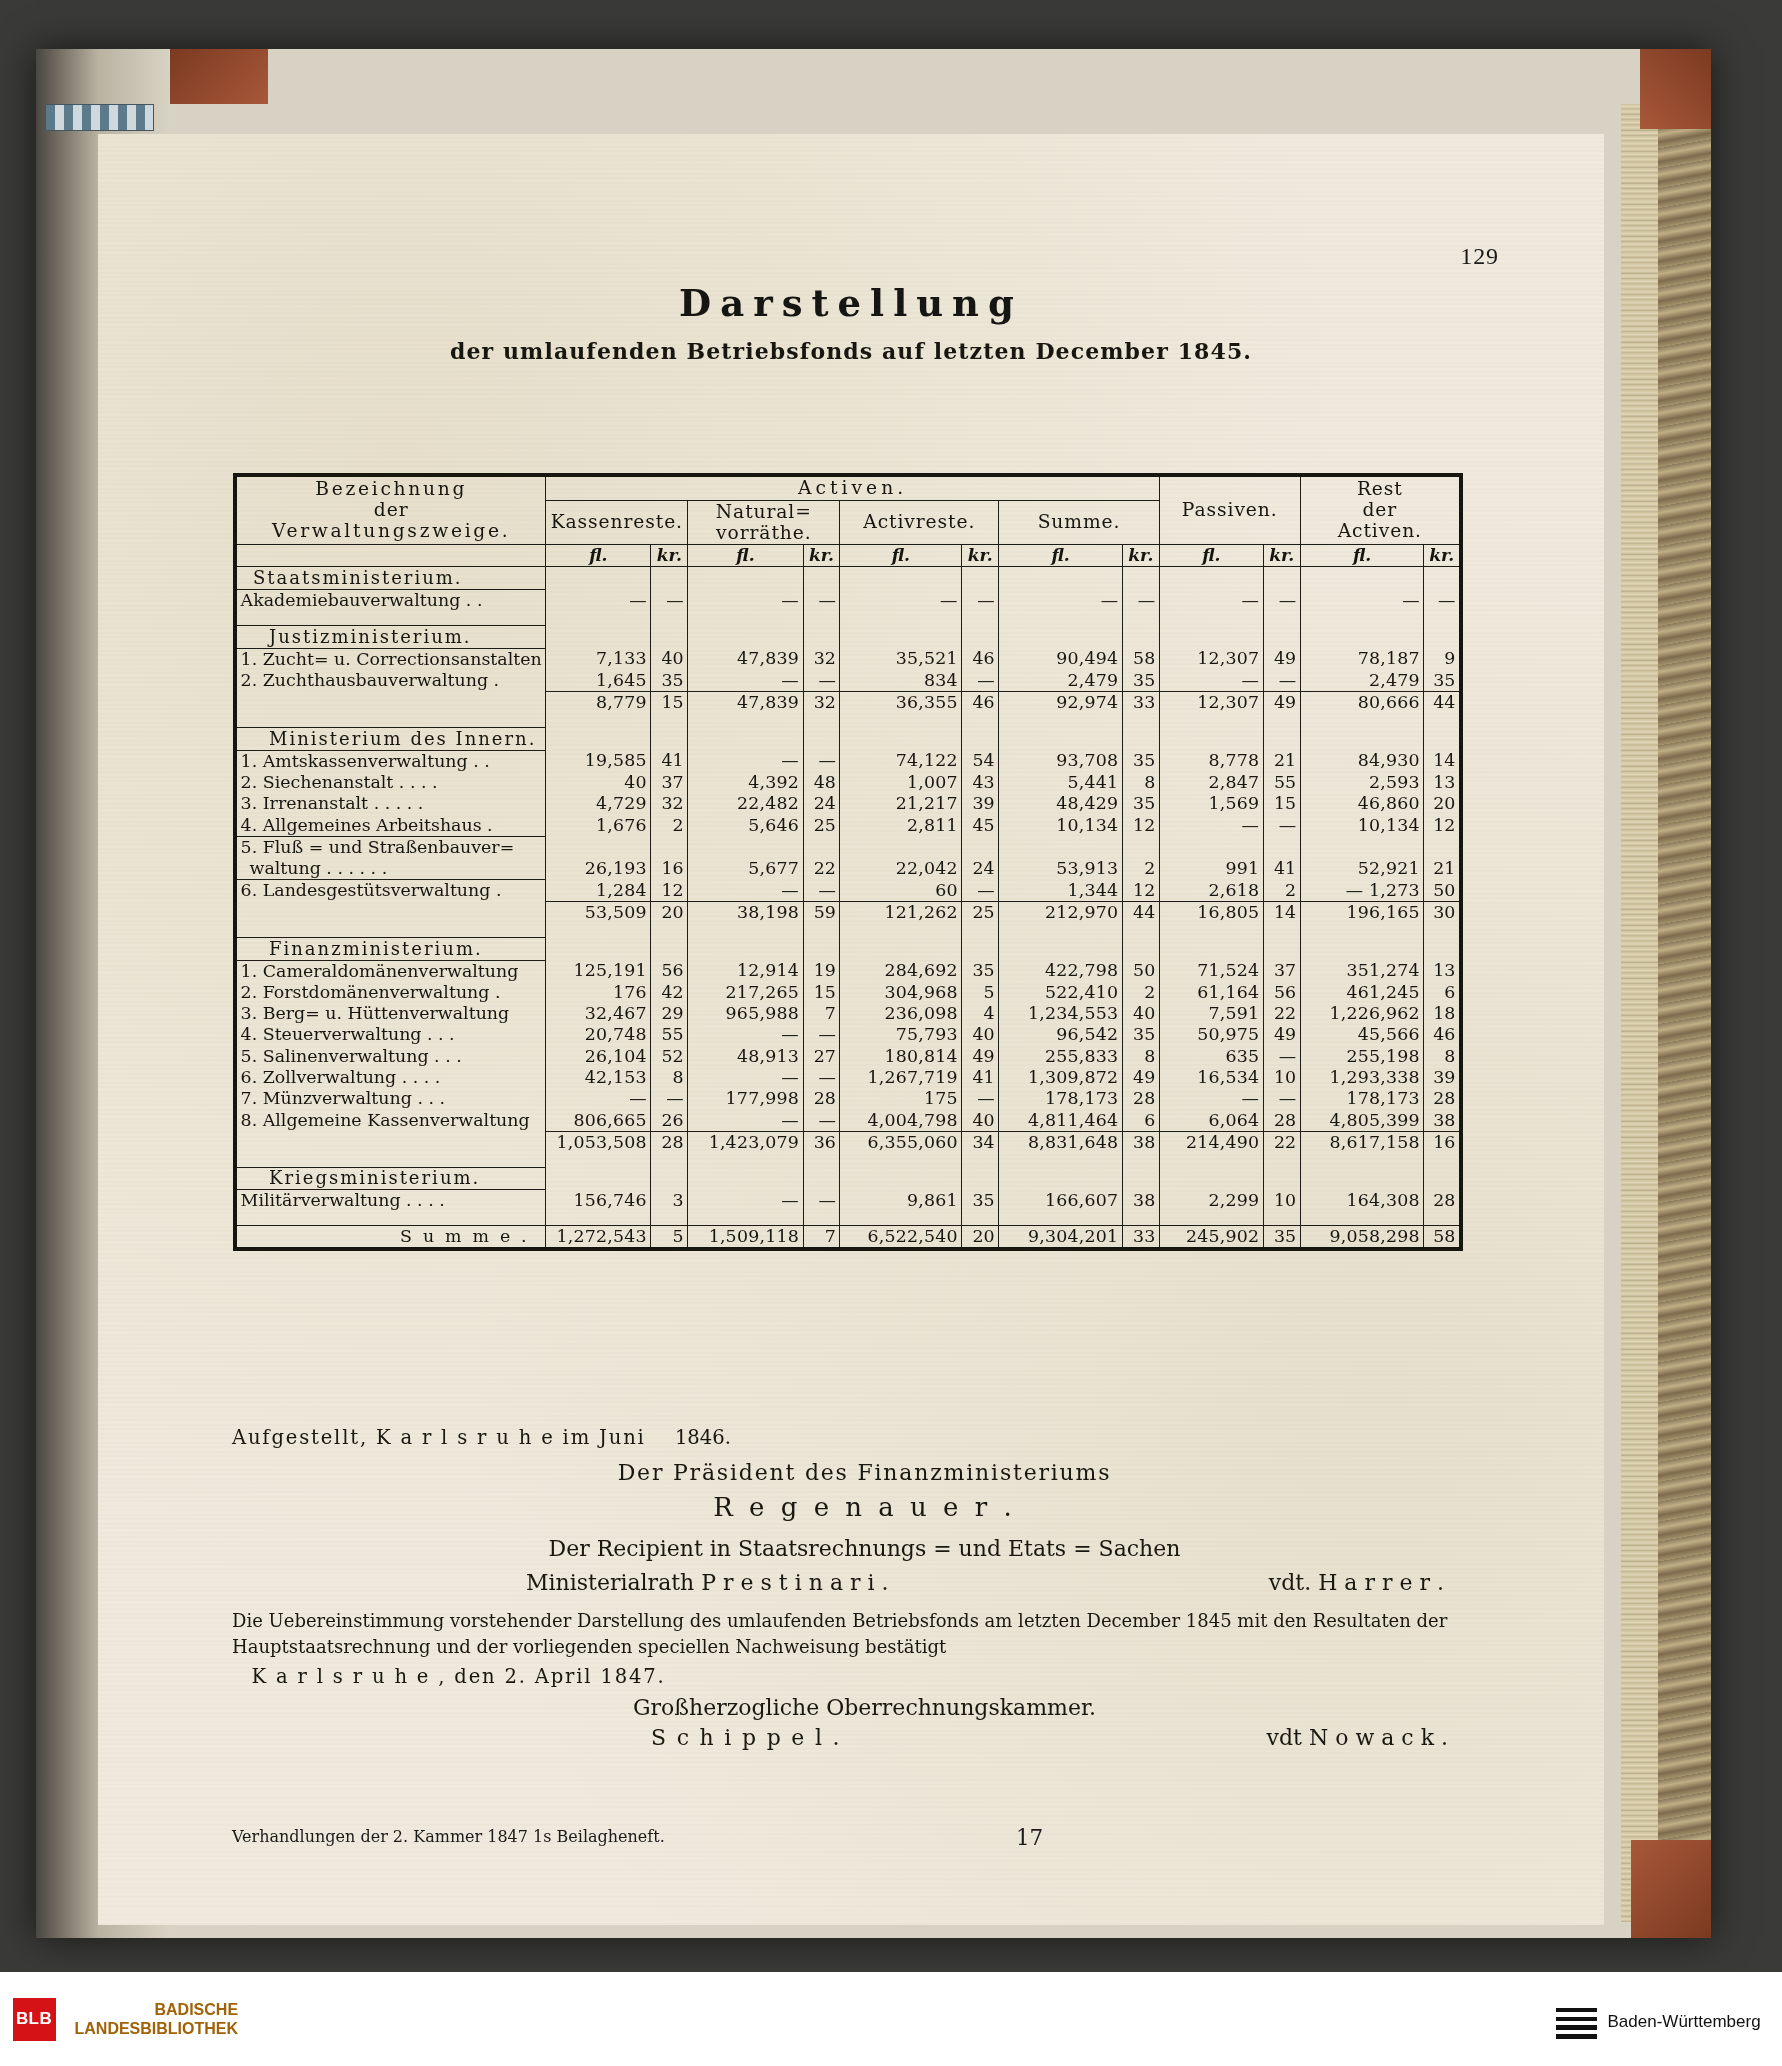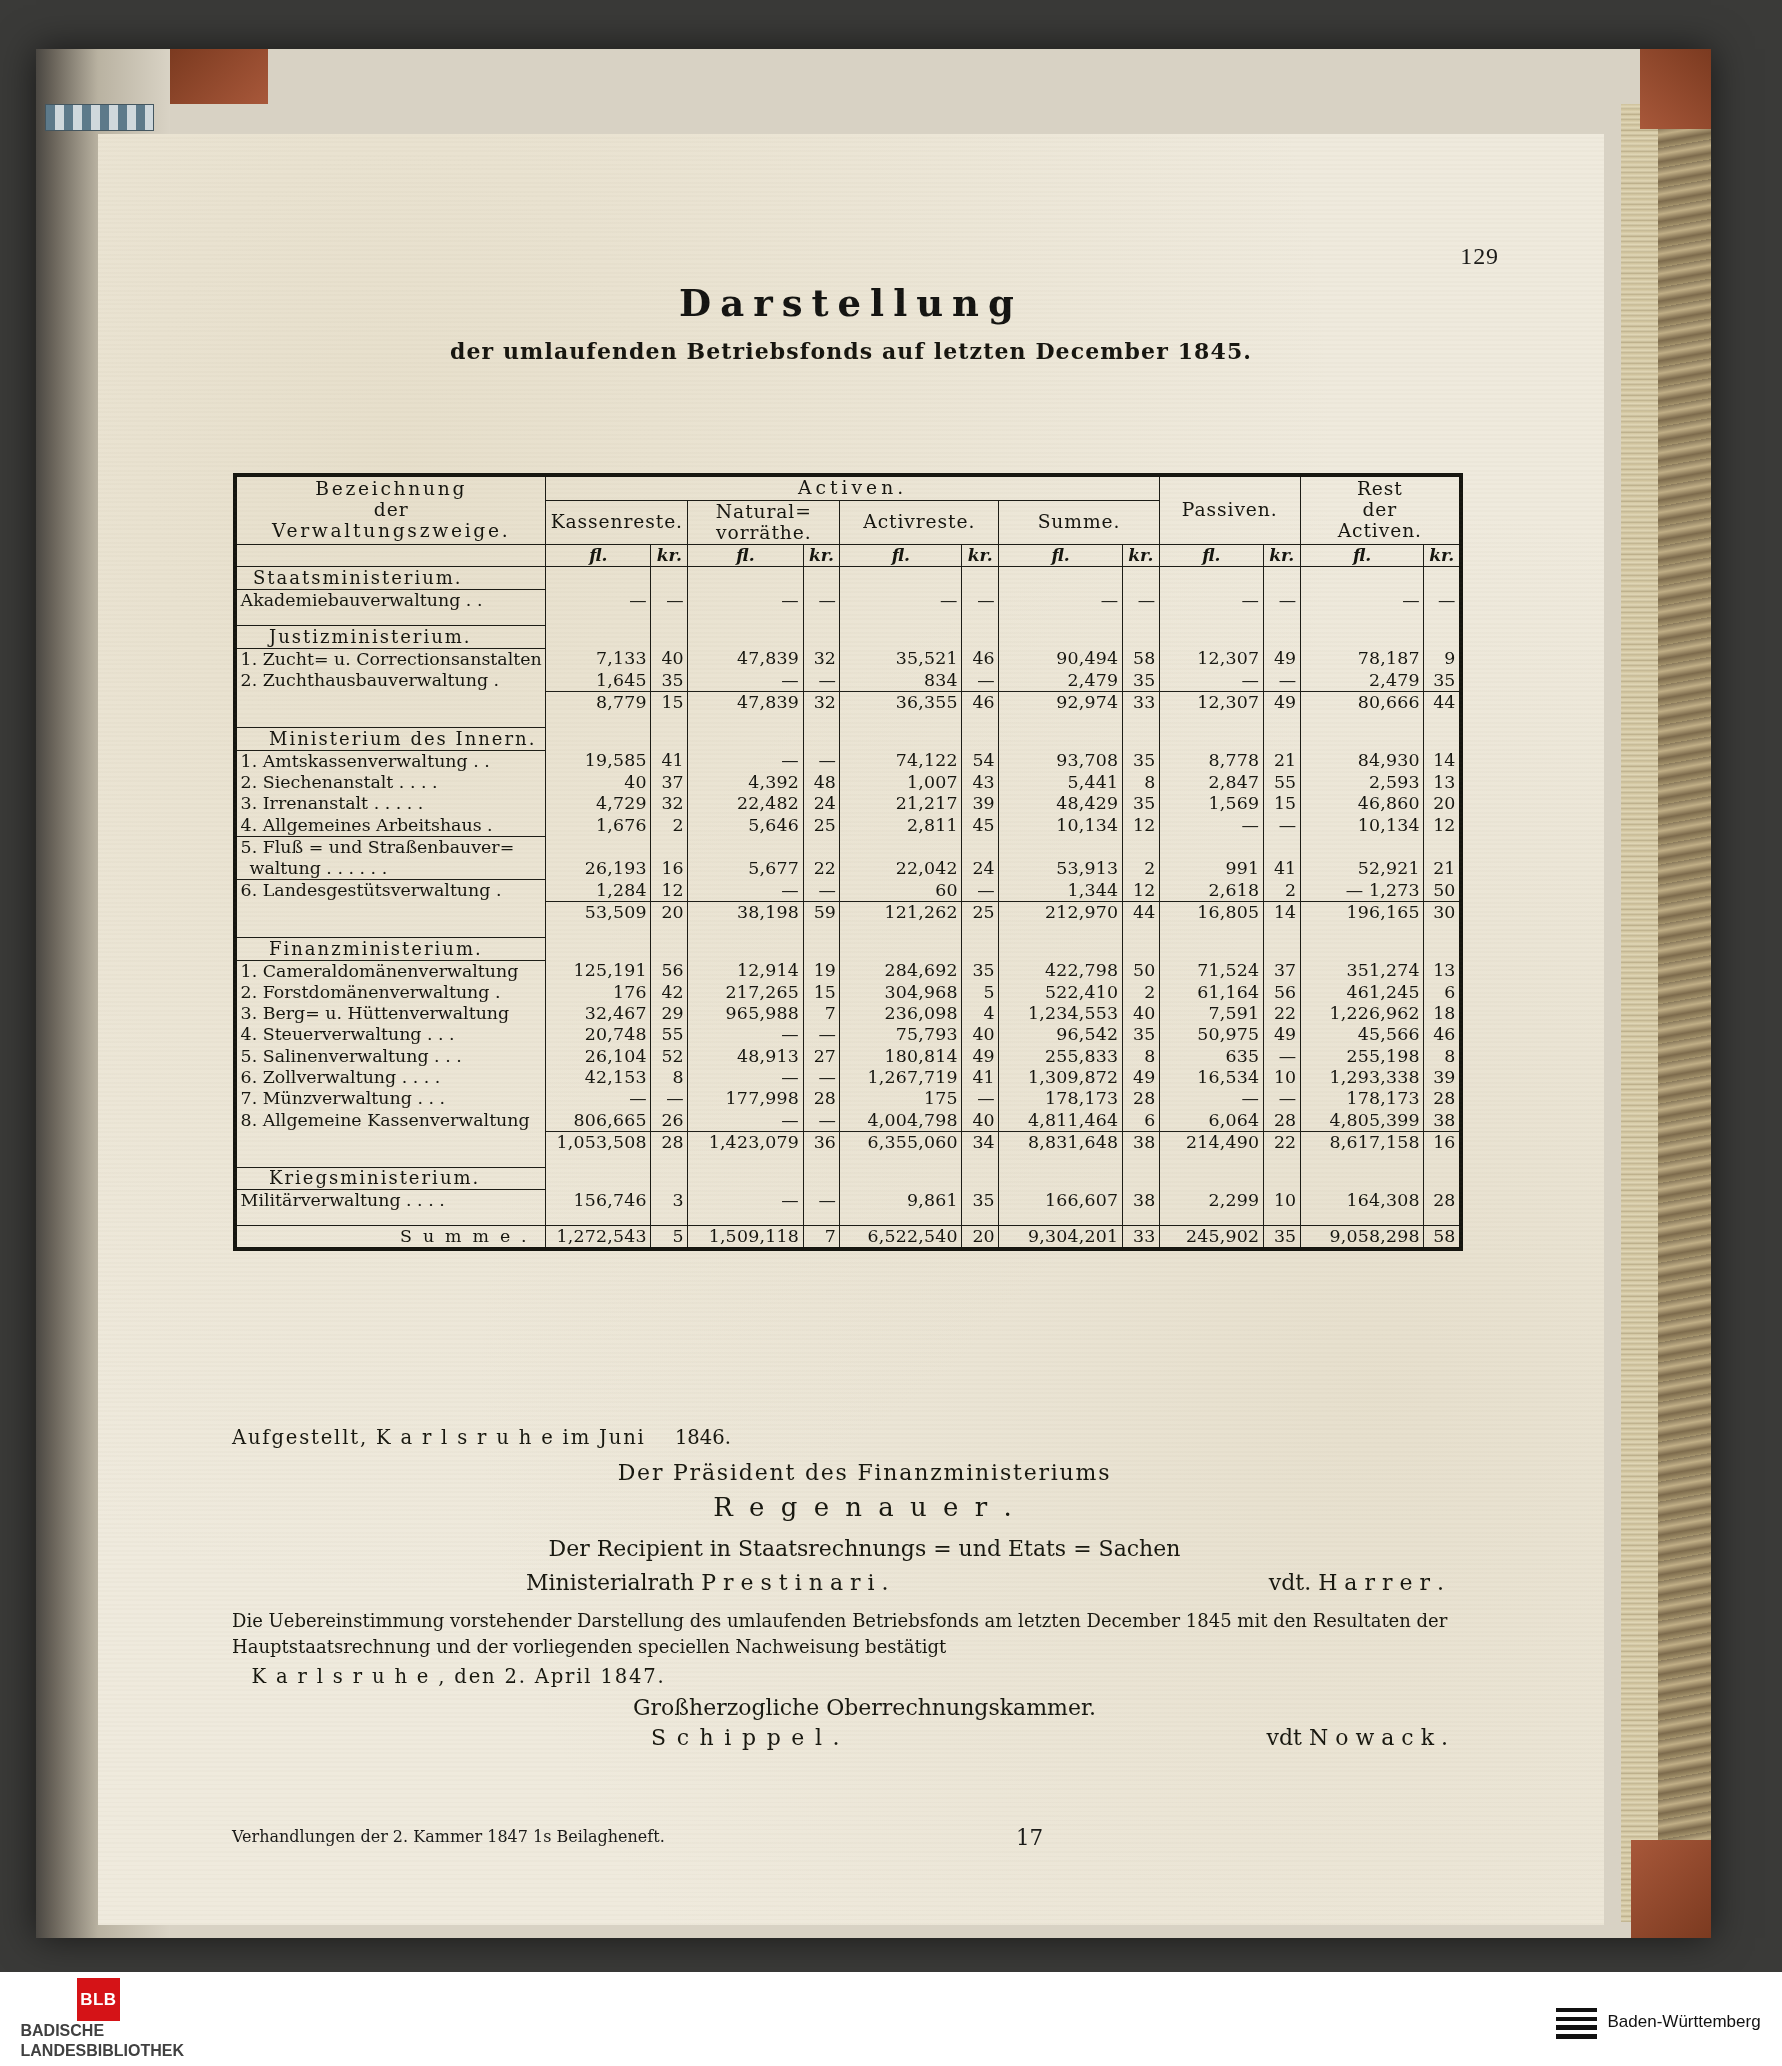--- a/index.html
+++ b/index.html
@@ -266,39 +266,39 @@
     height: 94px;
     background: #ffffff;
     display: flex;
     align-items: center;
     justify-content: space-between;
   }
   .blb {
     display: flex;
     align-items: center;
     margin-left: 12.5px;
-    flex-direction: column;
   }
   .blb-mark {
     width: 43px; height: 43px;
     background: #d51317;
     color: #fff;
     font-family: "Liberation Sans", sans-serif;
     font-size: 17px;
     font-weight: bold;
     display: flex; align-items: center; justify-content: center;
     letter-spacing: 0.4px;
   }
   .blb-txt {
-    margin-left: 8px;
+    margin-left: 19px;
     font-family: "Liberation Sans", sans-serif;
     font-size: 16px;
     font-weight: bold;
     line-height: 1.2;
-    color: #404040;
+    color: #a16207;
+    text-align: right;
   }
   .bw {
     display: flex; align-items: center; margin-right: 21.4px; margin-top: 6px;
   }
   .bw-logo {
     width: 41px; height: 36px;
     position: relative;
     margin-right: 10.7px;
   }
   .bw-logo i {

